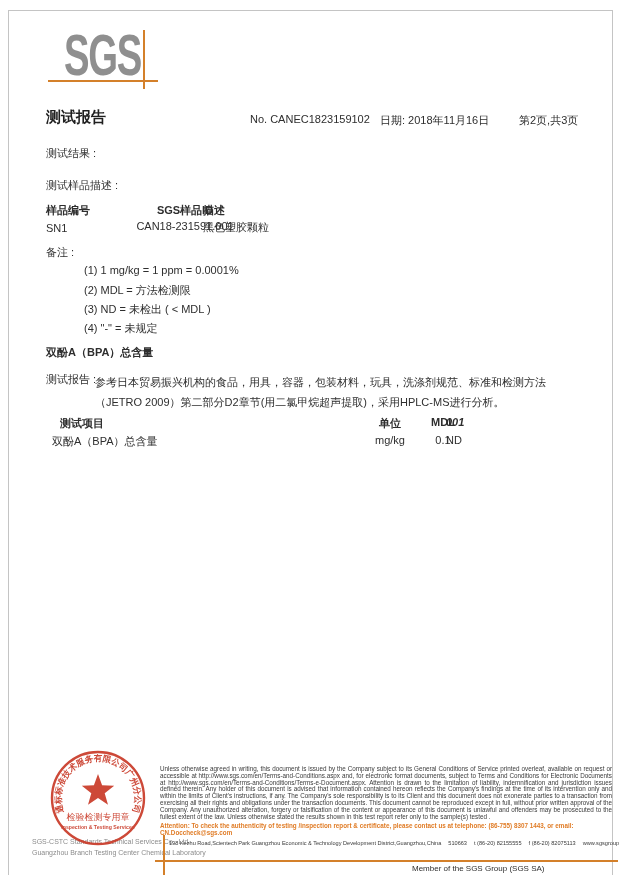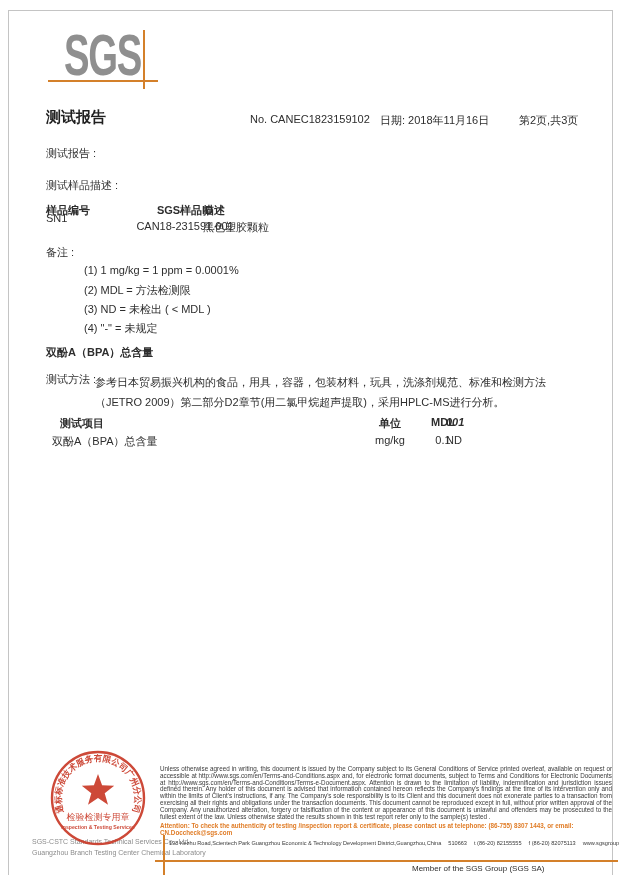--- a/index.html
+++ b/index.html
@@ -65,41 +65,41 @@
 
   <div class="logo-text">SGS</div>
   <div class="logo-hline"></div>
   <div class="logo-vline"></div>
 
   <div class="doc-title">测试报告</div>
   <div class="report-no">No. CANEC1823159102</div>
   <div class="report-date">日期: 2018年11月16日</div>
   <div class="report-pages">第2页,共3页</div>
 
-  <div class="abs body-txt" style="left:46px;top:146px;">测试报告 :</div>
+  <div class="abs body-txt" style="left:46px;top:146px;">测试结果 :</div>
 
   <div class="abs body-txt u" style="left:46px;top:178px;">测试样品描述 :</div>
 
   <div>
     <div class="abs body-txt b s-c1" style="top:203px;">样品编号</div>
     <div class="abs body-txt b s-c2" style="top:203px;">SGS样品ID</div>
     <div class="abs body-txt b s-c3" style="top:203px;">描述</div>
-    <div class="abs body-txt s-c1" style="top:212px;">SN1</div>
+    <div class="abs body-txt s-c1" style="top:222px;">SN1</div>
     <div class="abs body-txt s-c2" style="top:220px;">CAN18-231591.001</div>
     <div class="abs body-txt s-c3" style="top:220px;">黑色塑胶颗粒</div>
   </div>
 
   <div class="abs body-txt" style="left:46px;top:245px;">备注 :</div>
   <div class="abs body-txt" style="left:84px;top:264px;">(1) 1 mg/kg = 1 ppm = 0.0001%</div>
   <div class="abs body-txt" style="left:84px;top:283px;">(2) MDL = 方法检测限</div>
   <div class="abs body-txt" style="left:84px;top:302px;">(3) ND = 未检出 ( &lt; MDL )</div>
   <div class="abs body-txt" style="left:84px;top:321px;">(4) "-" = 未规定</div>
 
   <div class="abs body-txt b u" style="left:46px;top:345px;">双酚A（BPA）总含量</div>
-  <div class="abs body-txt" style="left:46px;top:372px;">测试方法 :</div>
+  <div class="abs body-txt" style="left:46px;top:372px;">测试报告 :</div>
   <div class="abs body-txt" style="left:95px;top:372px;width:478px;line-height:20px;">参考日本贸易振兴机构的食品，用具，容器，包装材料，玩具，洗涤剂规范、标准和检测方法（JETRO 2009）第二部分D2章节(用二氯甲烷超声提取)，采用HPLC-MS进行分析。</div>
 
   <div>
     <div class="abs body-txt b u" style="left:60px;top:416px;">测试项目</div>
     <div class="abs body-txt b u r-unit" style="top:416px;">单位</div>
     <div class="abs body-txt b u r-mdl" style="top:416px;">MDL</div>
     <div class="abs body-txt b u i r-001" style="top:416px;">001</div>
     <div class="abs body-txt" style="left:52px;top:434px;">双酚A（BPA）总含量</div>
     <div class="abs body-txt r-unit" style="top:434px;">mg/kg</div>
     <div class="abs body-txt r-mdl" style="top:434px;">0.1</div>

